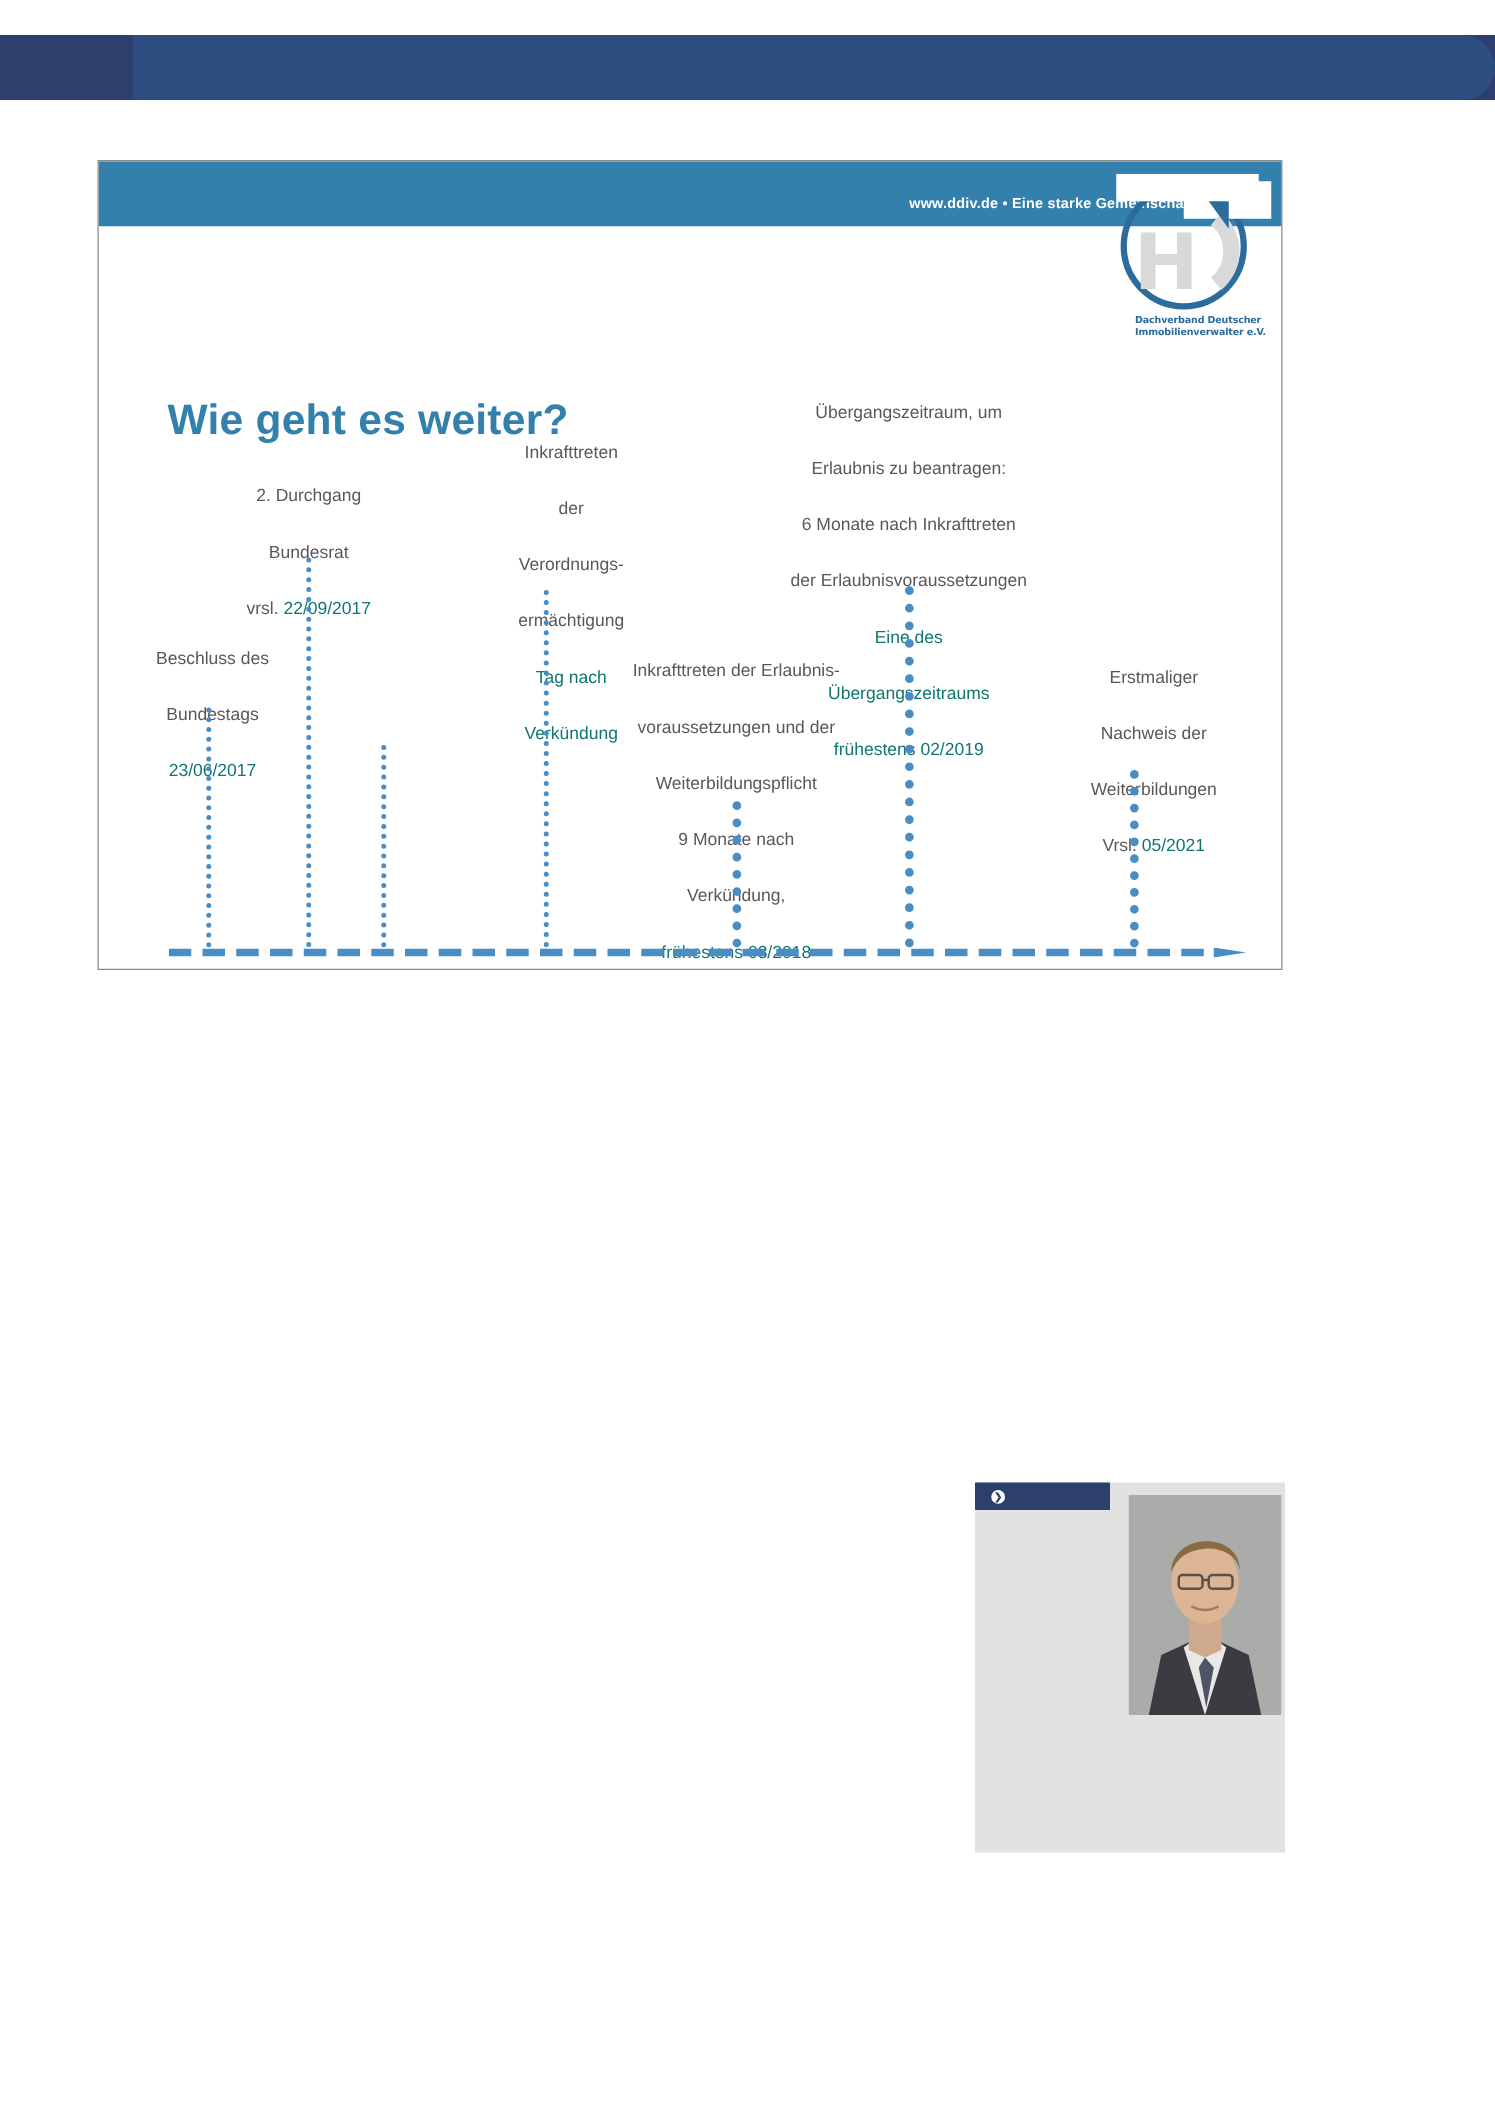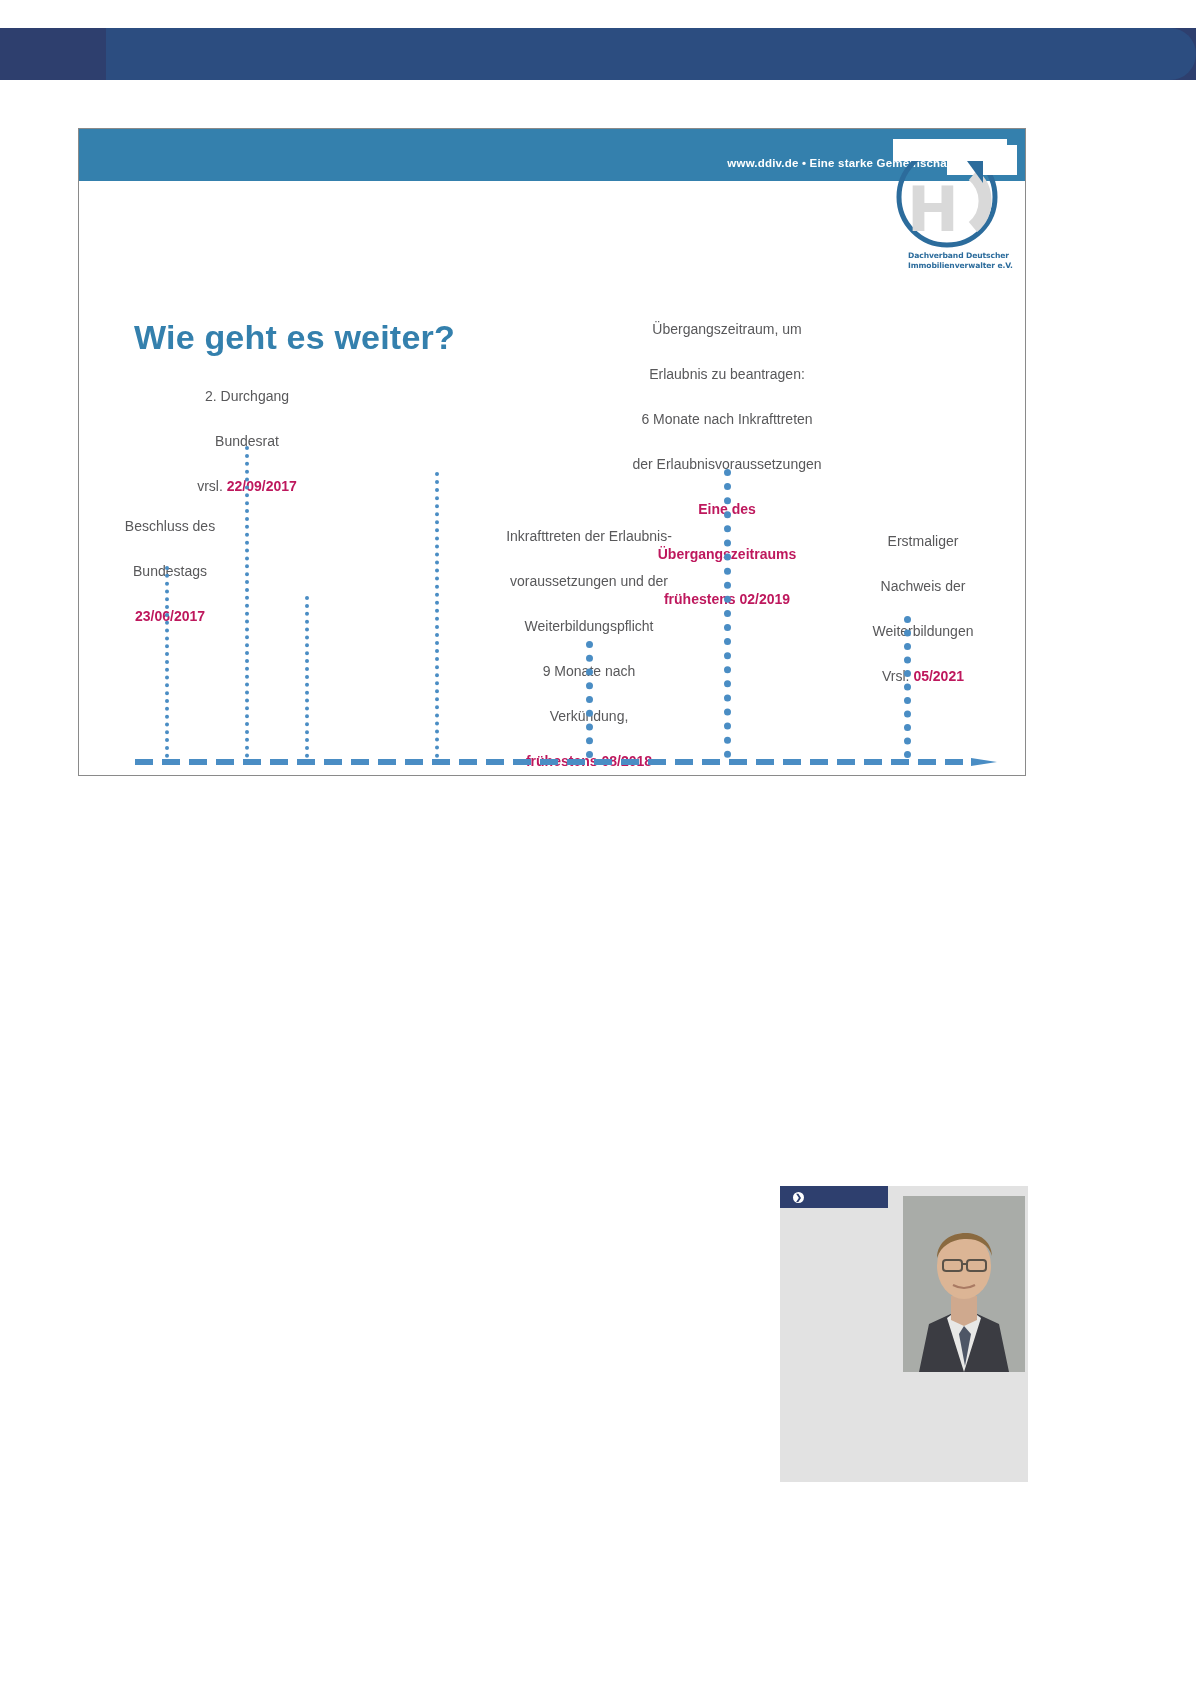--- a/index.html
+++ b/index.html
@@ -68,21 +68,21 @@
   #timeline{position:absolute;left:0;top:0;width:948px;height:648px;}
 
   .tl-label{
     position:absolute;
     color:#58585a;
     font-size:14px;
     line-height:22.5px;
     text-align:center;
     white-space:pre-line;
   }
-  .tl-label b{color:#be185d;font-weight:bold;}
+  .tl-label b{color:#0f766e;font-weight:normal;}
 
   .tl-stem{
     position:absolute;
     width:0;
     border-left-style:dotted;
     border-left-color:#4a8dc4;
   }
   .stem-thin{border-left-width:4px;}
   .stem-thick{border-left-width:7px;}
 
@@ -143,20 +143,28 @@
   </div>
 
   <div id="timeline">
 
     <div class="tl-label" style="left:58px;top:233px;width:220px;">
       <div>2. Durchgang</div>
       <div>Bundesrat</div>
       <div>vrsl.&nbsp;<b>22/09/2017</b></div>
     </div>
 
+    <div class="tl-label" style="left:268px;top:198px;width:220px;">
+      <div>Inkrafttreten</div>
+      <div>der</div>
+      <div>Verordnungs-</div>
+      <div>ermächtigung</div>
+      <div><b>Tag nach</b></div>
+      <div><b>Verkündung</b></div>
+    </div>
 
     <div class="tl-label" style="left:480px;top:166px;width:336px;">
       <div>Übergangszeitraum, um</div>
       <div>Erlaubnis zu beantragen:</div>
       <div>6 Monate nach Inkrafttreten</div>
       <div>der Erlaubnisvoraussetzungen</div>
       <div><b>Eine des</b></div>
       <div><b>Übergangszeitraums</b></div>
       <div><b>frühestens 02/2019</b></div>
     </div>

